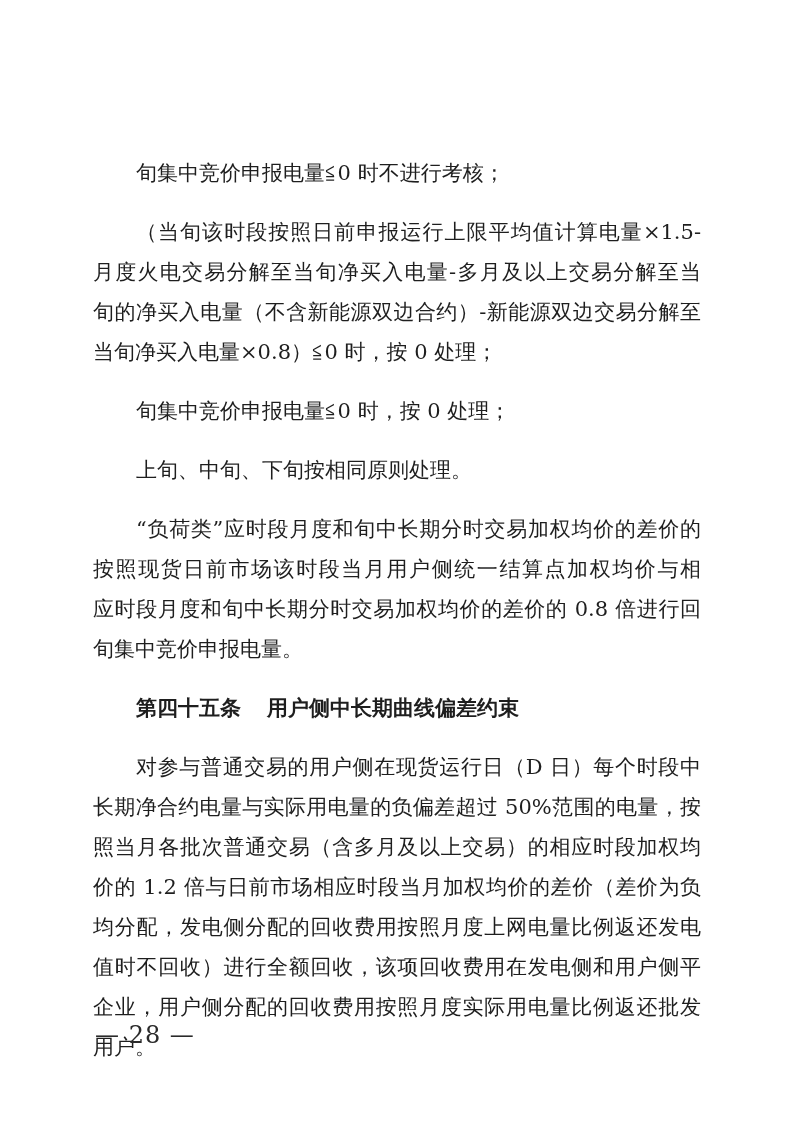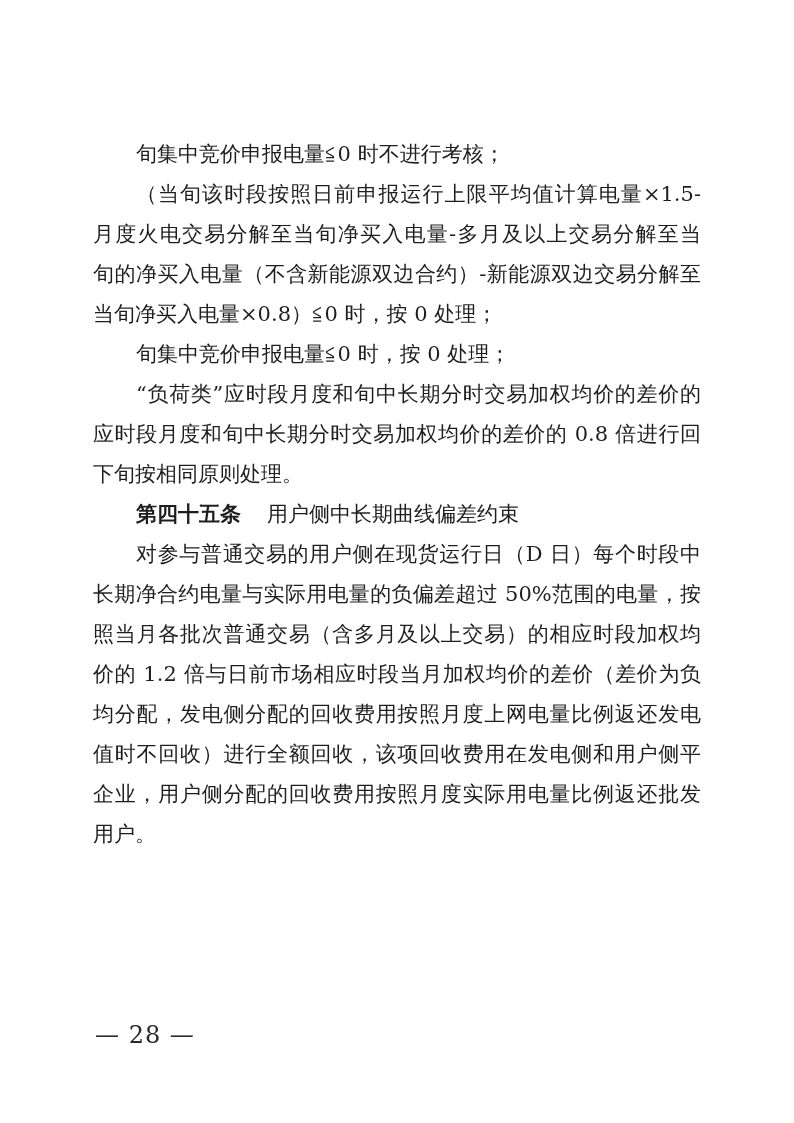--- a/index.html
+++ b/index.html
@@ -23,33 +23,34 @@
     width: 608px;
     font-size: 21px;
     line-height: 40px;
   }
   .ln {
     height: 40px;
     text-align: left;
   }
   .ln.indent {
     text-indent: 43px;
+    margin-top: 19px;
   }
   .ln.fill {
     text-align: justify;
     text-align-last: justify;
     text-justify: inter-character;
   }
   .ln.heading .term {
     font-weight: 700;
     margin-right: 26px;
     text-align: right;
   }
   .ln.heading .htitle {
-    font-weight: 400;
+    font-weight: 700;
   }
   .footer {
     position: absolute;
     left: 95px;
     top: 1022px;
     font-size: 24px;
     line-height: 26px;
     letter-spacing: 1px;
     color: #2a2a2a;
   }
@@ -58,23 +59,25 @@
 <body>
 
 <div class="page">
   <div class="body-text">
     <div class="ln indent">旬集中竞价申报电量≦0 时不进行考核；</div>
     <div class="ln indent fill">（当旬该时段按照日前申报运行上限平均值计算电量×1.5-</div>
     <div class="ln fill">月度火电交易分解至当旬净买入电量-多月及以上交易分解至当</div>
     <div class="ln fill">旬的净买入电量（不含新能源双边合约）-新能源双边交易分解至</div>
     <div class="ln">当旬净买入电量×0.8）≦0 时，按 0 处理；</div>
     <div class="ln indent">旬集中竞价申报电量≦0 时，按 0 处理；</div>
+    <div class="ln indent">上旬、中旬、下旬按相同原则处理。</div>
     <div class="ln indent fill">“负荷类”应时段月度和旬中长期分时交易加权均价的差价的</div>
+    <div class="ln fill">按照现货日前市场该时段当月用户侧统一结算点加权均价与相</div>
     <div class="ln fill">应时段月度和旬中长期分时交易加权均价的差价的 0.8 倍进行回</div>
-    <div class="ln">下旬按相同原则处理。</div>
+    <div class="ln">旬集中竞价申报电量。</div>
     <div class="ln indent heading">
       <span class="term">第四十五条</span><span class="htitle">用户侧中长期曲线偏差约束</span>
     </div>
     <div class="ln indent fill">对参与普通交易的用户侧在现货运行日（D 日）每个时段中</div>
     <div class="ln fill">长期净合约电量与实际用电量的负偏差超过 50%范围的电量，按</div>
     <div class="ln fill">照当月各批次普通交易（含多月及以上交易）的相应时段加权均</div>
     <div class="ln fill">价的 1.2 倍与日前市场相应时段当月加权均价的差价（差价为负</div>
     <div class="ln fill">均分配，发电侧分配的回收费用按照月度上网电量比例返还发电</div>
     <div class="ln fill">值时不回收）进行全额回收，该项回收费用在发电侧和用户侧平</div>
     <div class="ln fill">企业，用户侧分配的回收费用按照月度实际用电量比例返还批发</div>

